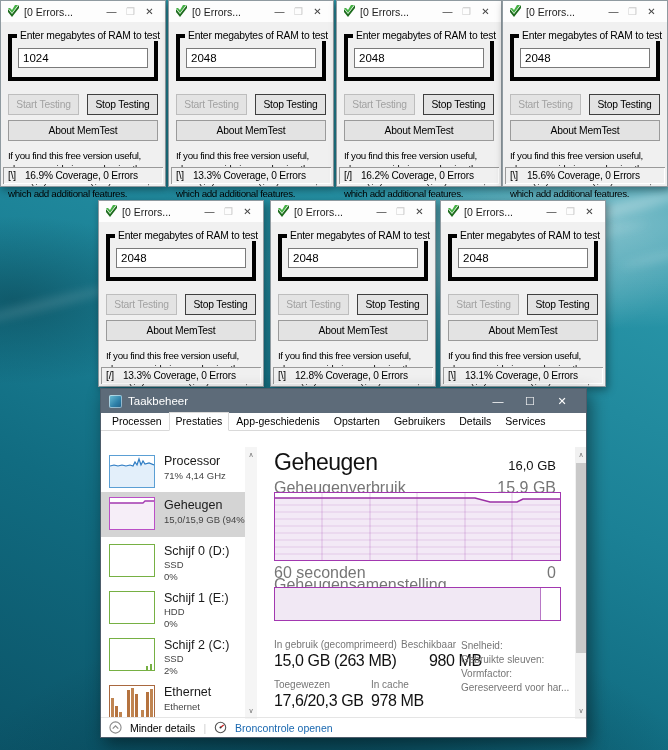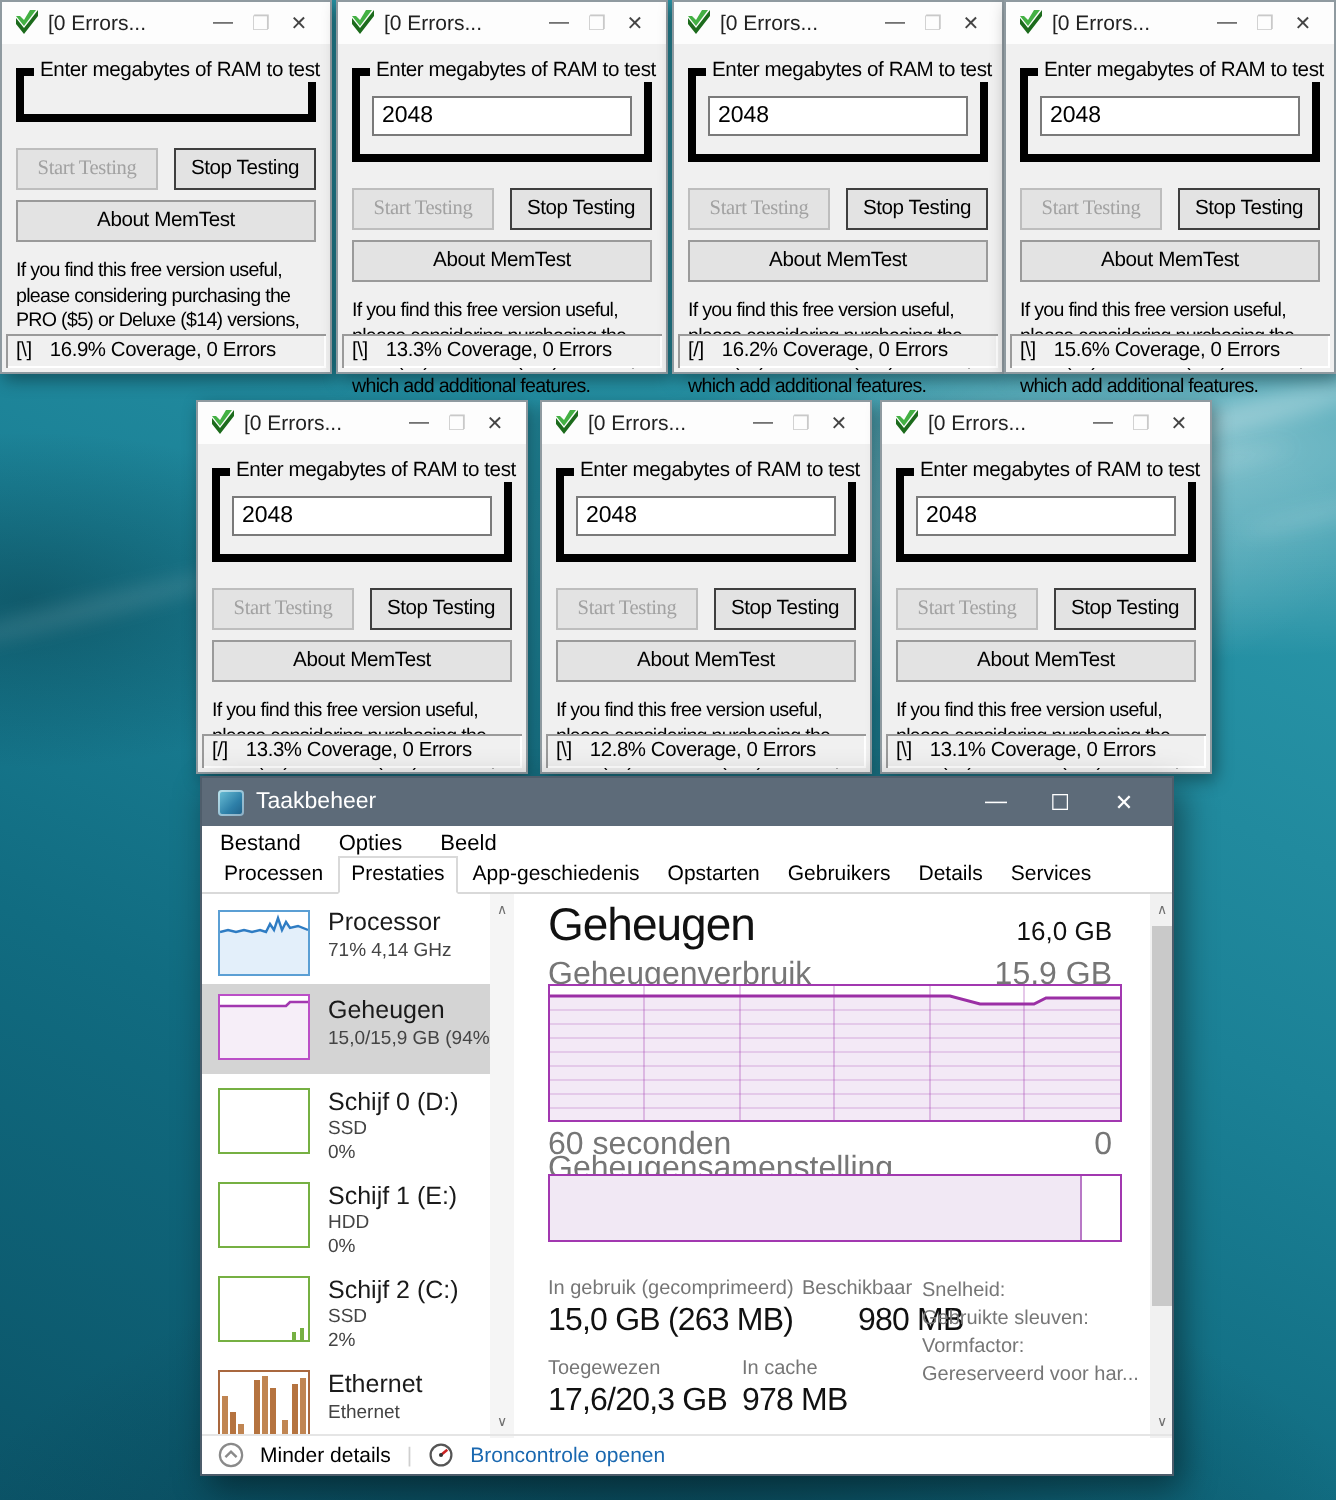--- a/index.html
+++ b/index.html
@@ -34,21 +34,21 @@
   .mt-body { padding:6px 7px 0; position:relative; }
   .mt-group { border:4px solid #000000; position:relative; margin-top:6px; padding:10px 6px 9px; }
   .mt-caption { position:absolute; top:-8px; left:5px; background:#f0f0f0; padding:0 3px;
     font-size:10.3px; letter-spacing:-.2px; white-space:nowrap; }
   .mt-input { width:100%; height:20px; font-size:11.5px; border:1px solid #7a7a7a; padding:1px 4px;
     background:#fff; font-family:inherit; }
   .mt-btnrow { display:flex; gap:8px; margin-top:13px; }
   .mt-btn { flex:1; height:21px; background:#e3e3e3; border:1px solid #9a9a9a; font-size:10.3px;
     display:flex; align-items:center; justify-content:center; letter-spacing:-.2px; }
   .mt-btn.primary { border-color:#3f3f3f; }
-  .mt-btn.disabled { color:#a2a2a2; border-color:#bdbdbd;font-family:Liberation Serif, serif; }
+  .mt-btn.disabled { color:#a2a2a2; border-color:#bdbdbd; }
   .mt-about { margin-top:5px; width:100%; }
   .mt-para { margin-top:9px; font-size:9.8px; letter-spacing:-.35px; line-height:1.28; }
   .mt-status { position:absolute; left:2px; right:2px; bottom:2px; height:17px; background:#f0f0f0;
     box-shadow:inset 1px 1px 0 #9a9a9a, inset -1px -1px 0 #ffffff;
     display:flex; align-items:center; gap:9px; padding:0 5px; font-size:10.2px; letter-spacing:-.2px; }
 
   
   .tm-win { position:absolute; left:100px; top:388px; width:487px; height:350px; background:#fff;
     border:1px solid #4e5d6b; box-shadow:4px 6px 16px rgba(0,0,0,.45); font-size:11px; }
   .tm-titlebar { height:24px; background:#5d6b79; color:#fff; display:flex; align-items:center;
@@ -119,20 +119,21 @@
       <span class="mt-title-text">[0 Errors...</span>
       <span class="mt-ctrls">
         <span class="mt-ctrl">—</span>
         <span class="mt-ctrl max">❐</span>
         <span class="mt-ctrl">✕</span>
       </span>
     </div>
     <div class="mt-body">
       <div class="mt-group">
         <span class="mt-caption">Enter megabytes of RAM to test</span>
+        <input class="mt-input" value="1024" style="">
       </div>
       <div class="mt-btnrow">
         <div class="mt-btn disabled">Start Testing</div>
         <div class="mt-btn primary">Stop Testing</div>
       </div>
       <div class="mt-btn mt-about">About MemTest</div>
       <div class="mt-para">If you find this free version useful, please considering purchasing the PRO ($5) or Deluxe ($14) versions, which add additional features.</div>
     </div>
     <div class="mt-status">
       <span>[\]</span>
@@ -326,25 +327,20 @@
   <div class="tm-titlebar">
     <span class="tm-appicon"></span>
     <span>Taakbeheer</span>
     <span class="tm-ctrls">
       <span class="tm-ctrl">—</span>
       <span class="tm-ctrl">☐</span>
       <span class="tm-ctrl">✕</span>
     </span>
   </div>
 
-  <div class="tm-menubar">
-    <span>Bestand</span>
-    <span>Opties</span>
-    <span>Beeld</span>
-  </div>
 
   <div class="tm-tabs">
     <span class="tm-tab">Processen</span>
     <span class="tm-tab active">Prestaties</span>
     <span class="tm-tab">App-geschiedenis</span>
     <span class="tm-tab">Opstarten</span>
     <span class="tm-tab">Gebruikers</span>
     <span class="tm-tab">Details</span>
     <span class="tm-tab">Services</span>
   </div>

